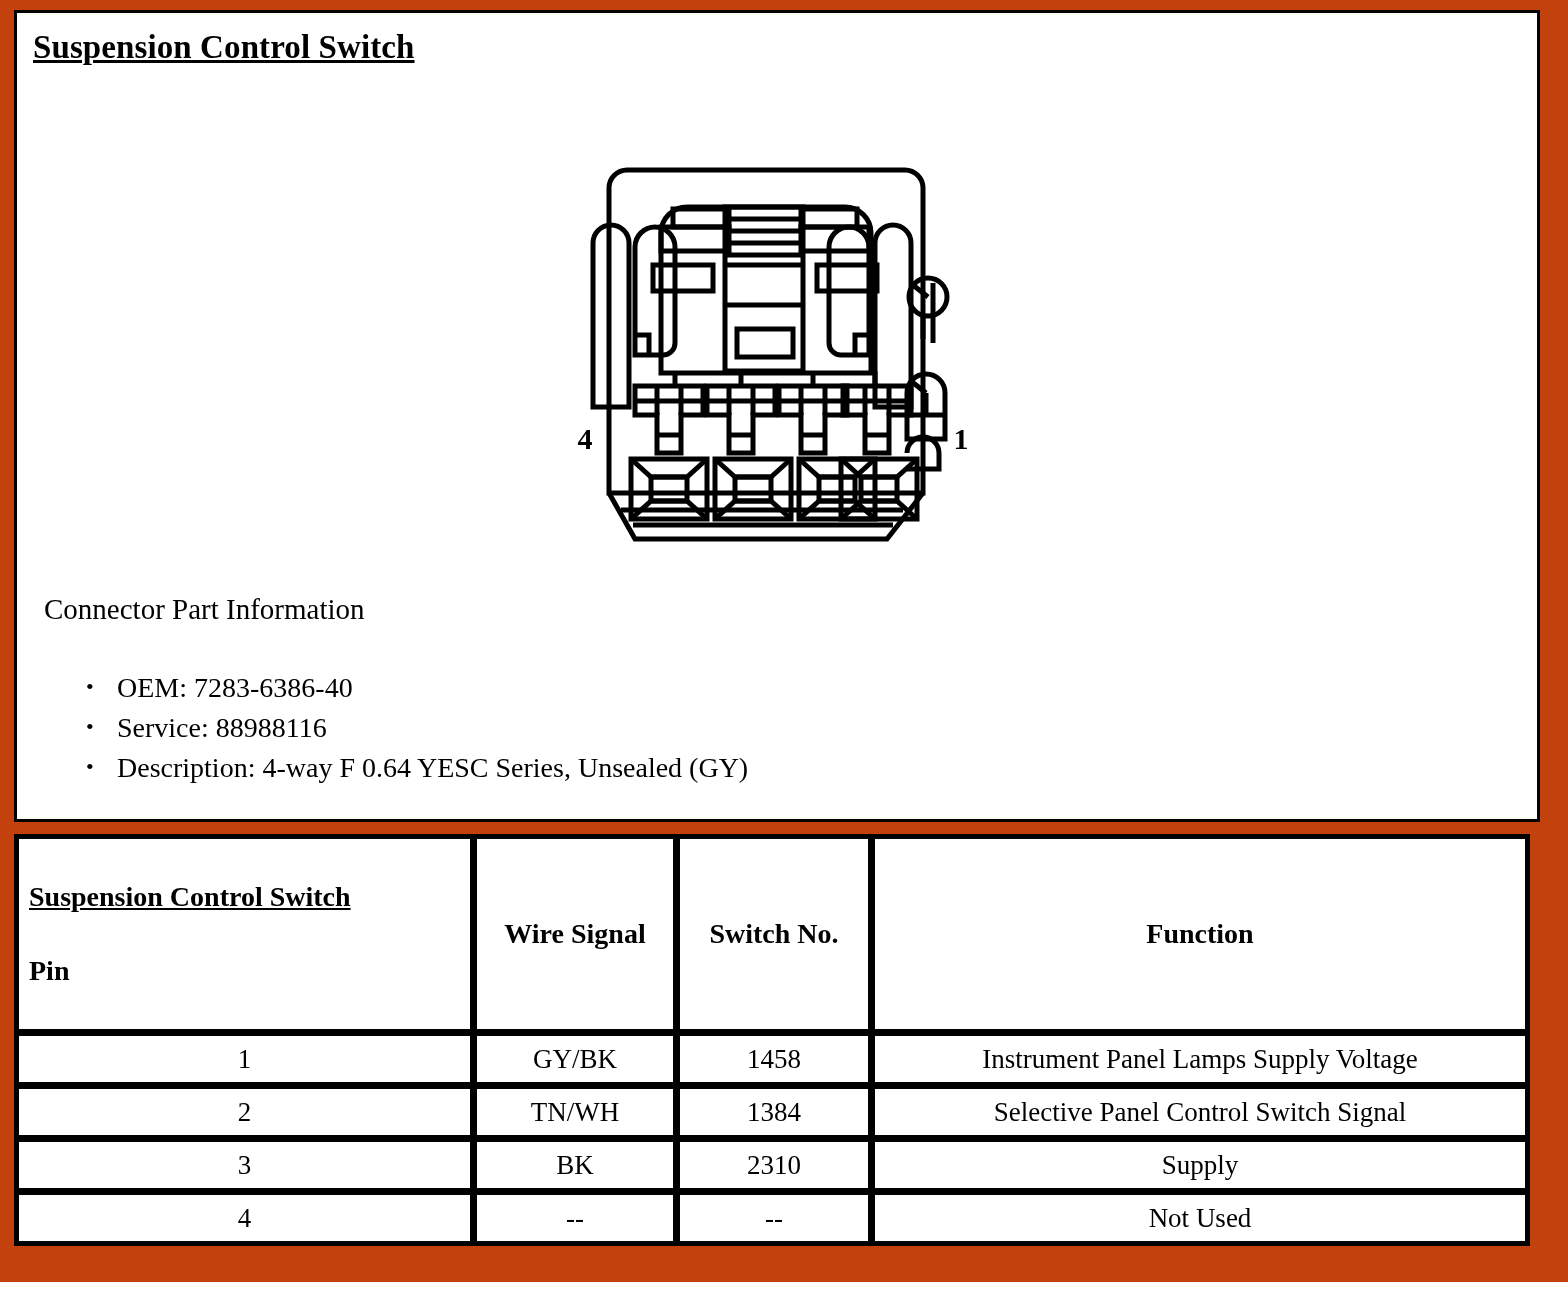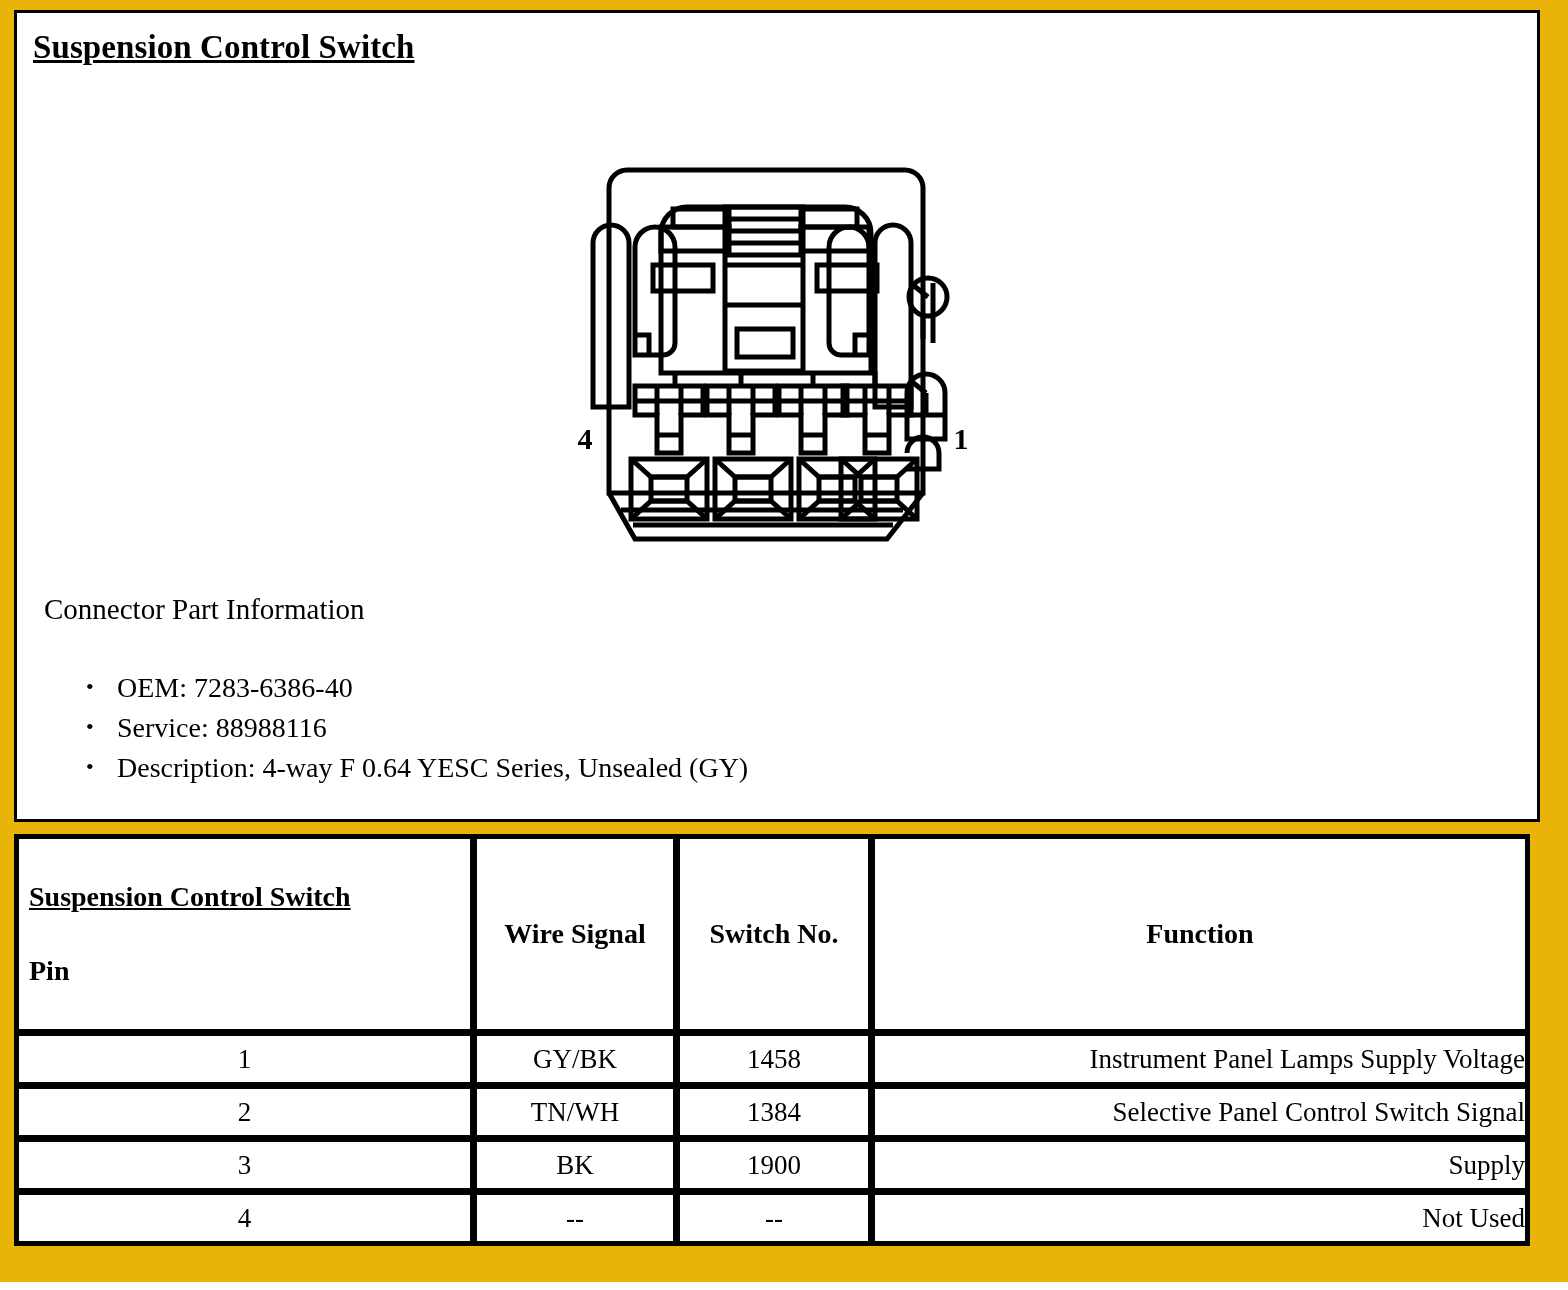--- a/index.html
+++ b/index.html
@@ -12,21 +12,21 @@
     font-family: "Liberation Serif", "DejaVu Serif", serif;
     color: #000000;
     width: 1568px;
     height: 1290px;
     overflow: hidden;
   }
   .page {
     position: relative;
     width: 1568px;
     height: 1282px;
-    background: #eab308;
+    background: #c2410c;
   }
 
   
   .upper-panel {
     position: absolute;
     left: 14px;
     top: 10px;
     width: 1526px;
     height: 812px;
     border: 3px solid #000000;
@@ -134,21 +134,21 @@
     white-space: nowrap;
   }
   .hdr-pin-sub {
     text-align: left;
   }
 
   .pinout-table tbody td {
     height: 46px;
   }
   .cell-center { text-align: center; }
-  .cell-left   { text-align: right; padding-left: 9px; margin-left: 6px; }
+  .cell-left   { text-align: center; padding-left: 9px; margin-left: 6px; }
 </style>
 </head>
 <body>
 
 <div class="page">
 
   <div class="upper-panel">
 
     <div class="page-title">Suspension Control Switch</div>
 
@@ -328,21 +328,21 @@
       </tr>
       <tr>
         <td class="cell-center">2</td>
         <td class="cell-center">TN/WH</td>
         <td class="cell-center">1384</td>
         <td class="cell-left">Selective Panel Control Switch Signal</td>
       </tr>
       <tr>
         <td class="cell-center">3</td>
         <td class="cell-center">BK</td>
-        <td class="cell-center">1900</td>
+        <td class="cell-center">2310</td>
         <td class="cell-left">Supply</td>
       </tr>
       <tr>
         <td class="cell-center">4</td>
         <td class="cell-center">--</td>
         <td class="cell-center">--</td>
         <td class="cell-left">Not Used</td>
       </tr>
     </tbody>
   </table>

